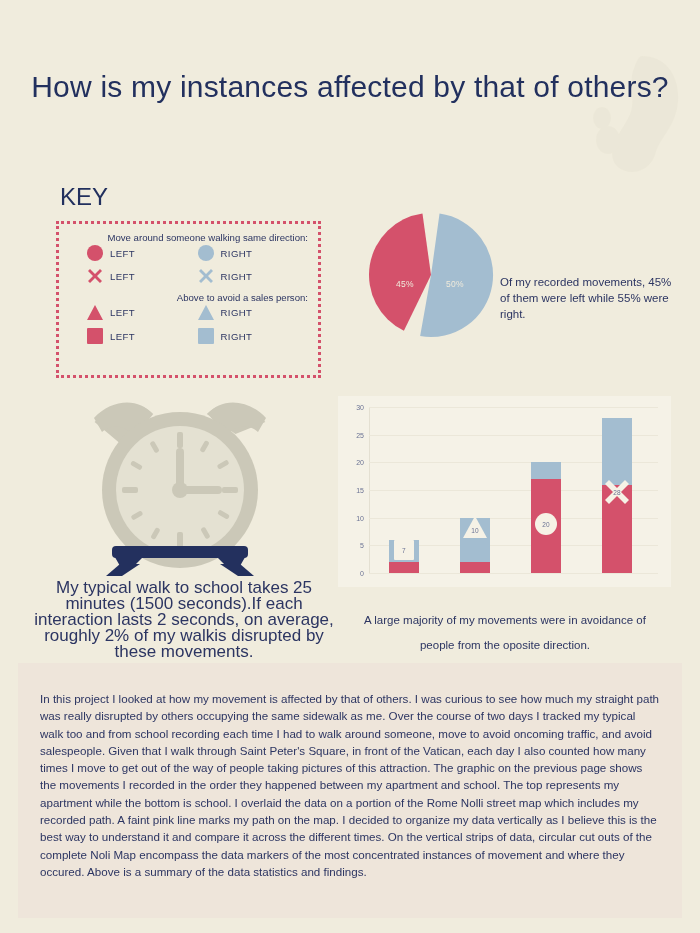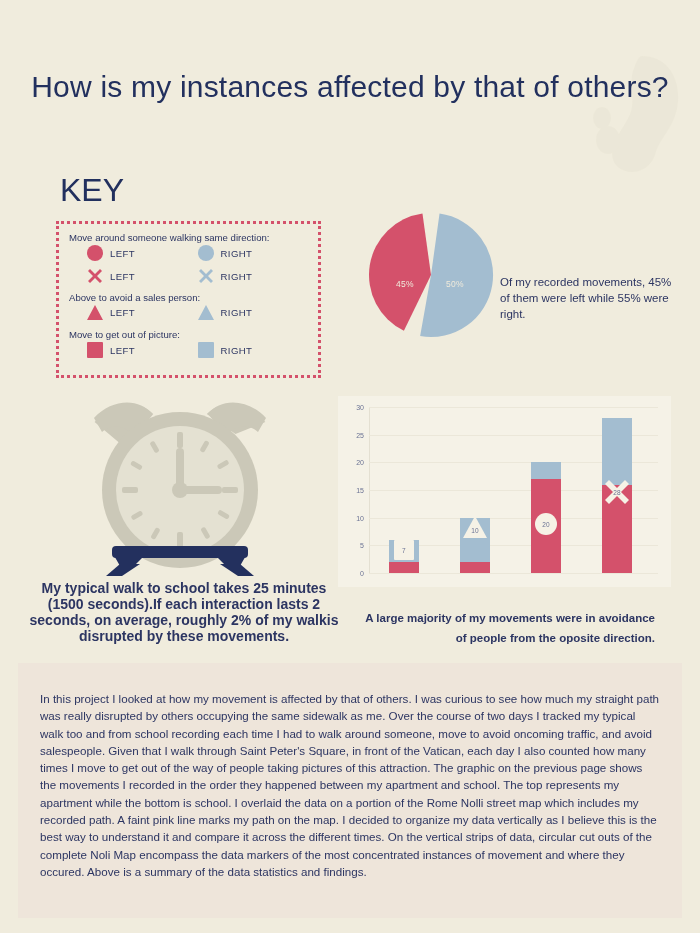--- a/index.html
+++ b/index.html
@@ -38,41 +38,42 @@
     line-height: 42px;
     font-weight: normal;
     color: #22305e;
     letter-spacing: .2px;
   }
 
   
   #key-heading {
     position: absolute;
     left: 60px;
-    top: 173px;
-    font-size: 32px;
+    top: 180px;
+    font-size: 24px;
     line-height: 34px;
     color: #22305e;
   }
   #key-box {
     position: absolute;
     left: 56px;
     top: 221px;
     width: 265px;
     height: 157px;
     border: 3px dotted #d4516b;
     box-sizing: border-box;
     padding: 7px 10px 0 10px;
   }
   .key-group { margin-bottom: 1px; }
   .key-caption {
     font-size: 9.6px;
     line-height: 14px;
     color: #2c3562;
     white-space: nowrap;
+    text-align: right;
   }
   .key-row {
     display: flex;
     align-items: flex-start;
     height: 22px;
     padding-left: 18px;
   }
   .key-item {
     display: flex;
     align-items: center;
@@ -122,24 +123,23 @@
   }
 
   
   #clock { position: absolute; left: 78px; top: 396px; }
   #clock-caption {
     position: absolute;
     left: 28px;
     top: 580px;
     width: 312px;
     text-align: center;
-    font-size: 14px;
+    font-size: 17px;
     line-height: 16px;
     color: #2c3562;
-    font-weight: bold;
   }
 
   
   #bar-panel {
     position: absolute;
     left: 338px;
     top: 396px;
     width: 333px;
     height: 191px;
     background: #f5f2e7;
@@ -186,25 +186,24 @@
     transform: translate(-50%,-50%);
     font-size: 6.5px;
     color: #6b7394;
     letter-spacing: .2px;
   }
   #bar-caption {
     position: absolute;
     left: 355px;
     top: 608px;
     width: 300px;
-    text-align: right;
+    text-align: center;
     font-size: 11.5px;
-    line-height: 20px;
-    color: #2c3562;
-    font-weight: bold;
+    line-height: 25px;
+    color: #2c3562;
   }
 
   
   #footer {
     position: absolute;
     left: 18px;
     top: 663px;
     width: 664px;
     height: 255px;
     background: #eee5da;
@@ -276,21 +275,20 @@
         <span class="key-label">LEFT</span>
       </div>
       <div class="key-item">
         <span class="sym sym-tri" style="border-bottom:15px solid #a3bdd0"></span>
         <span class="key-label">RIGHT</span>
       </div>
     </div>
   </div>
 
   <div class="key-group">
-    <div class="key-caption">Move to get out of picture:</div>
     <div class="key-row">
       <div class="key-item">
         <span class="sym sym-square" style="background:#d4516b"></span>
         <span class="key-label">LEFT</span>
       </div>
       <div class="key-item">
         <span class="sym sym-square" style="background:#a3bdd0"></span>
         <span class="key-label">RIGHT</span>
       </div>
     </div>

